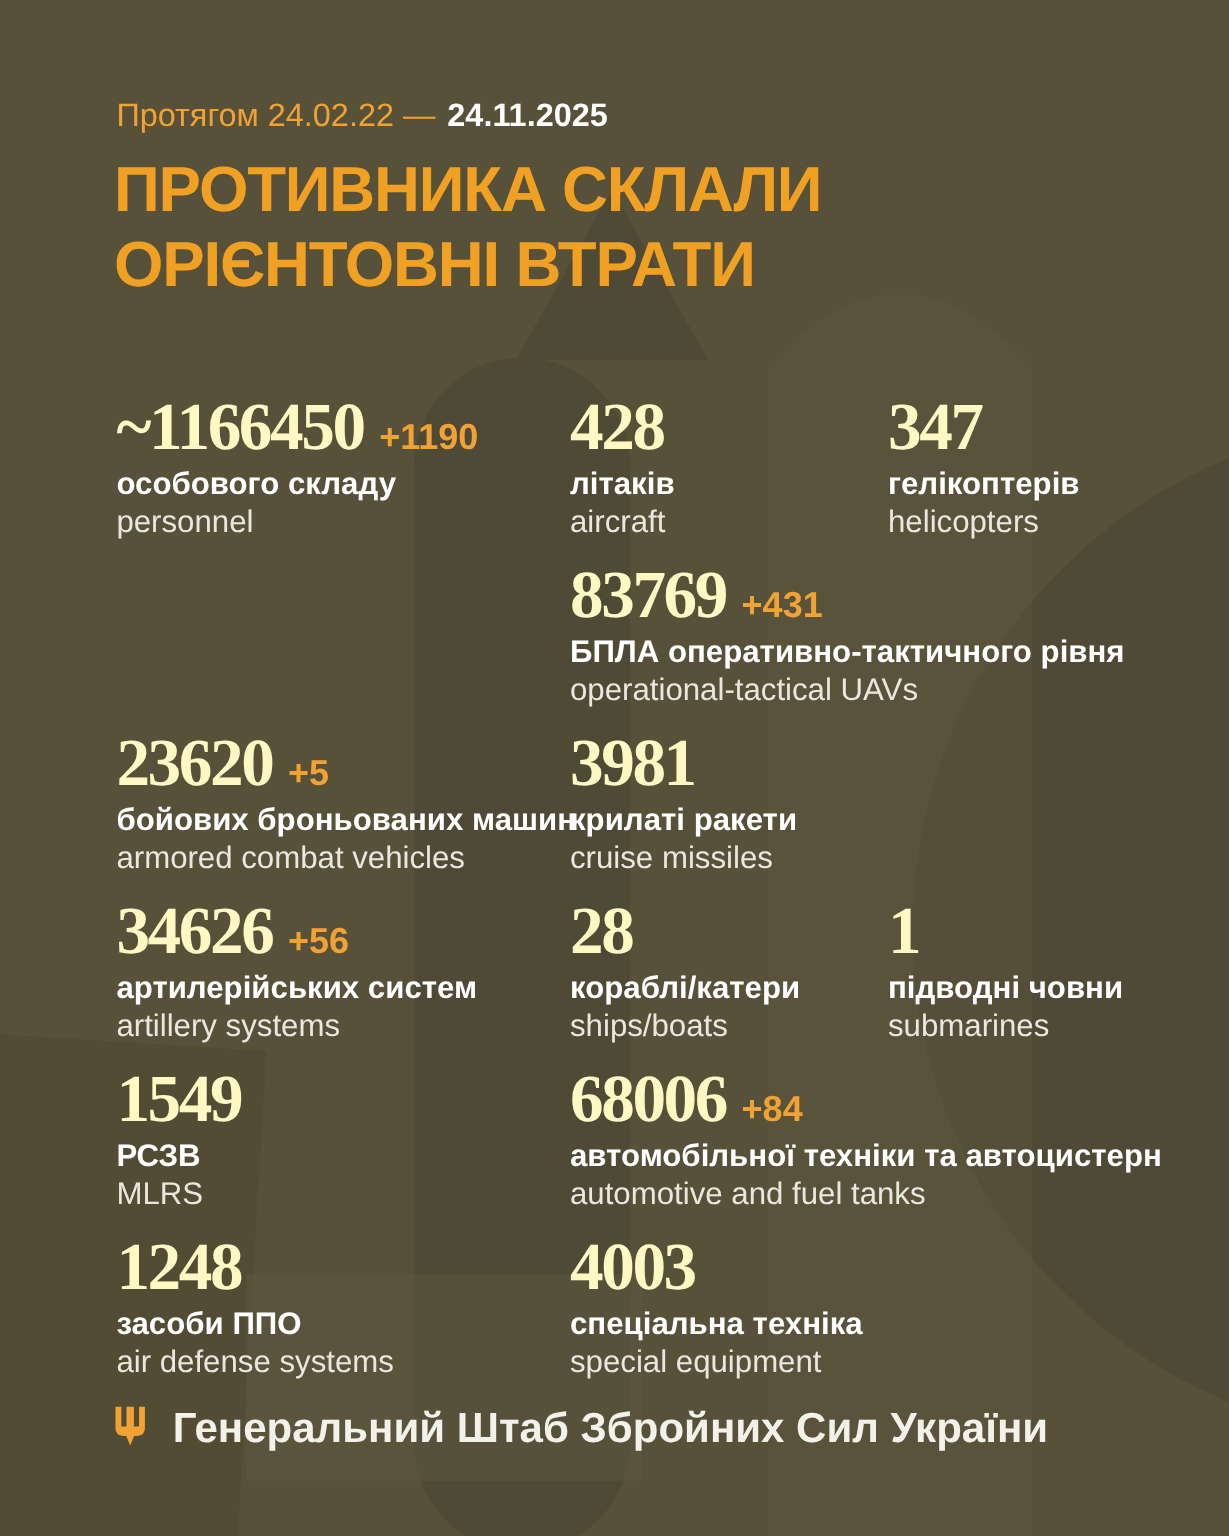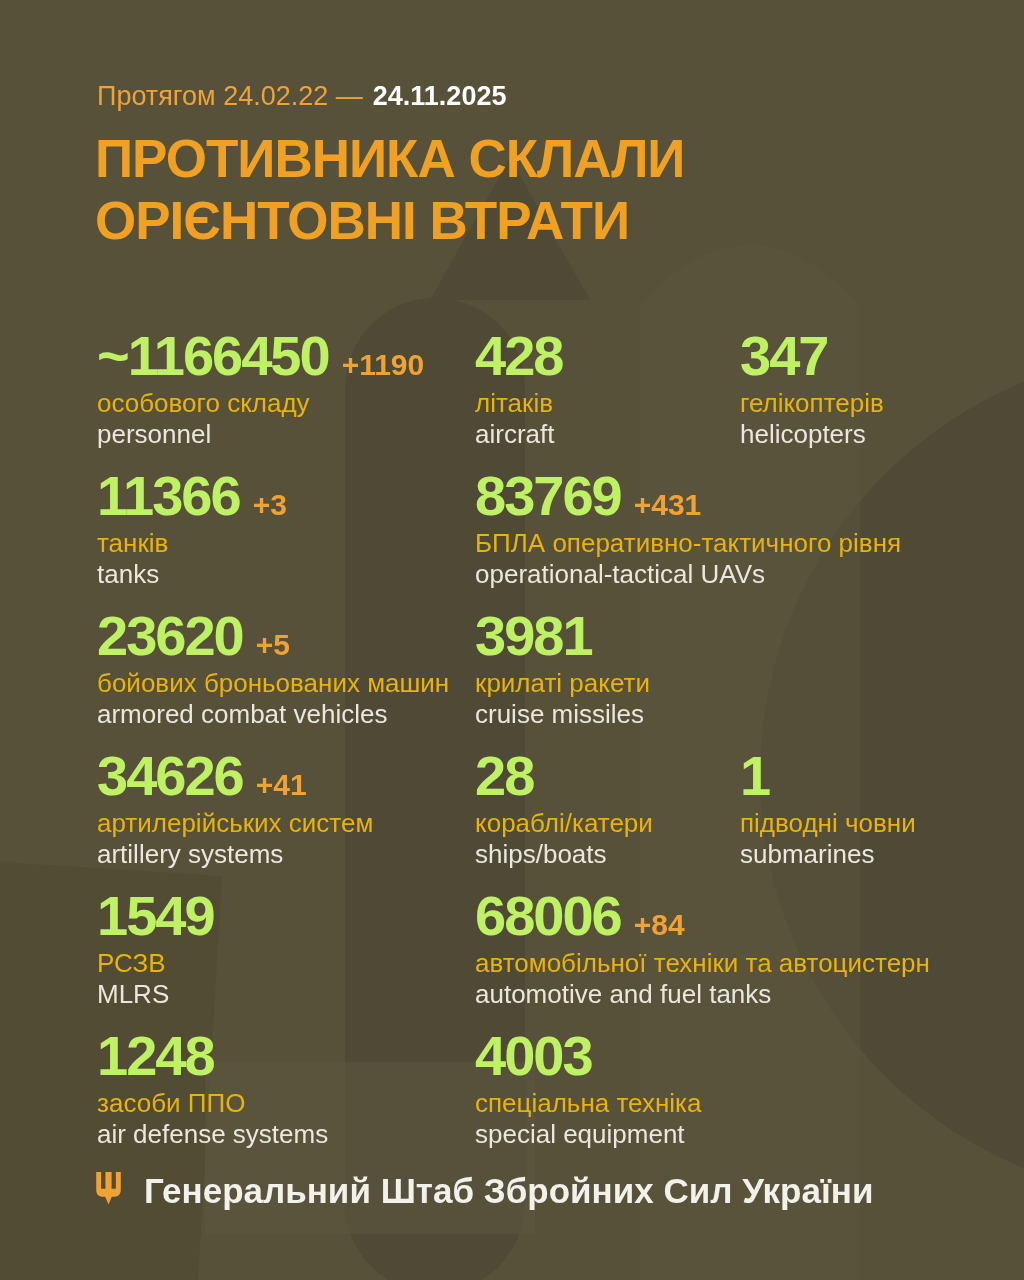--- a/index.html
+++ b/index.html
@@ -28,30 +28,30 @@
   }
 
   
   .stat{position:absolute;white-space:nowrap;}
   .c1{left:97px;}  .c2{left:475px;}  .c3{left:740px;}
   .r1{top:327px;} .r2{top:467px;} .r3{top:607px;}
   .r4{top:747px;} .r5{top:887px;} .r6{top:1027px;}
 
   .numrow{display:flex;align-items:baseline;gap:13px;}
   .num{
-    color:#bef264;font-weight:700;
-    font-size:56px;line-height:58px;letter-spacing:-2px;
+    color:#fef9c3;font-weight:700;
+    font-size:56px;line-height:58px;letter-spacing:-2px;font-family:Liberation Serif, serif;
   }
   .delta{
     color:#f1a235;font-weight:700;
     font-size:30px;line-height:30px;letter-spacing:0;
   }
   .delta:empty{display:none;}
   .label-uk{
-    color:#eab308;font-weight:400;
+    color:#ffffff;font-weight:700;
     font-size:26px;line-height:31px;margin-top:3px;
   }
   .label-en{
     color:#eae8de;font-weight:400;
     font-size:26px;line-height:31px;
   }
 
   
   .footer{
     position:absolute;left:95px;top:1172px;
@@ -103,28 +103,20 @@
     <div class="label-en">aircraft</div>
   </div>
   <div class="stat c3 r1">
     <div class="numrow">
         <span class="num">347</span>
       </div>
     <div class="label-uk">гелікоптерів</div>
     <div class="label-en">helicopters</div>
   </div>
 
-  <div class="stat c1 r2">
-    <div class="numrow">
-        <span class="num">11366</span>
-        <span class="delta">+3</span>
-      </div>
-    <div class="label-uk">танків</div>
-    <div class="label-en">tanks</div>
-  </div>
   <div class="stat c2 r2">
     <div class="numrow">
         <span class="num">83769</span>
         <span class="delta">+431</span>
       </div>
     <div class="label-uk">БПЛА оперативно-тактичного рівня</div>
     <div class="label-en">operational-tactical UAVs</div>
   </div>
 
   <div class="stat c1 r3">
@@ -139,21 +131,21 @@
     <div class="numrow">
         <span class="num">3981</span>
       </div>
     <div class="label-uk">крилаті ракети</div>
     <div class="label-en">cruise missiles</div>
   </div>
 
   <div class="stat c1 r4">
     <div class="numrow">
         <span class="num">34626</span>
-        <span class="delta">+41</span>
+        <span class="delta">+56</span>
       </div>
     <div class="label-uk">артилерійських систем</div>
     <div class="label-en">artillery systems</div>
   </div>
   <div class="stat c2 r4">
     <div class="numrow">
         <span class="num">28</span>
       </div>
     <div class="label-uk">кораблі/катери</div>
     <div class="label-en">ships/boats</div>

